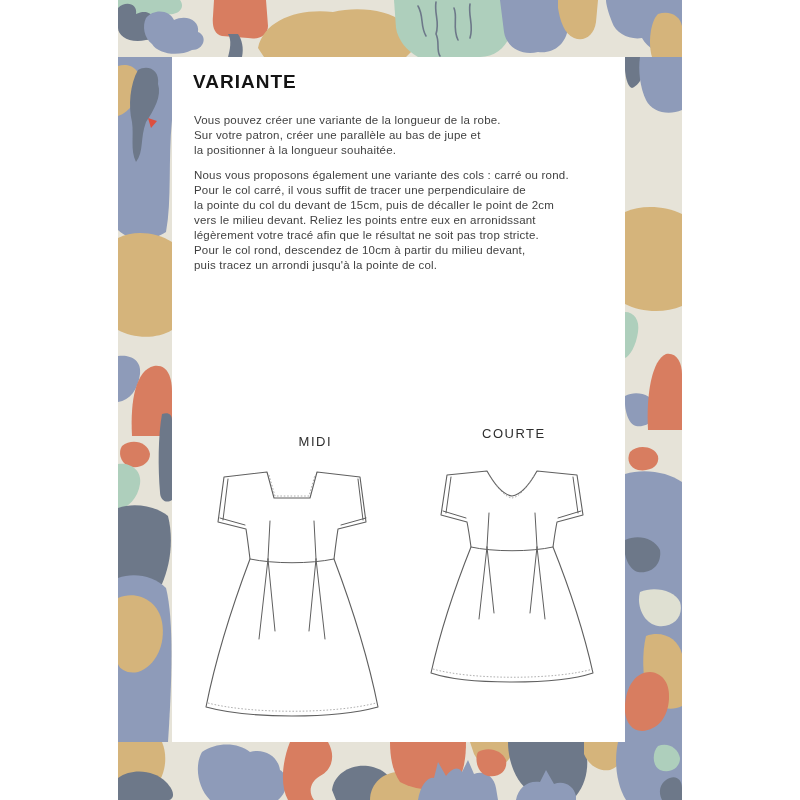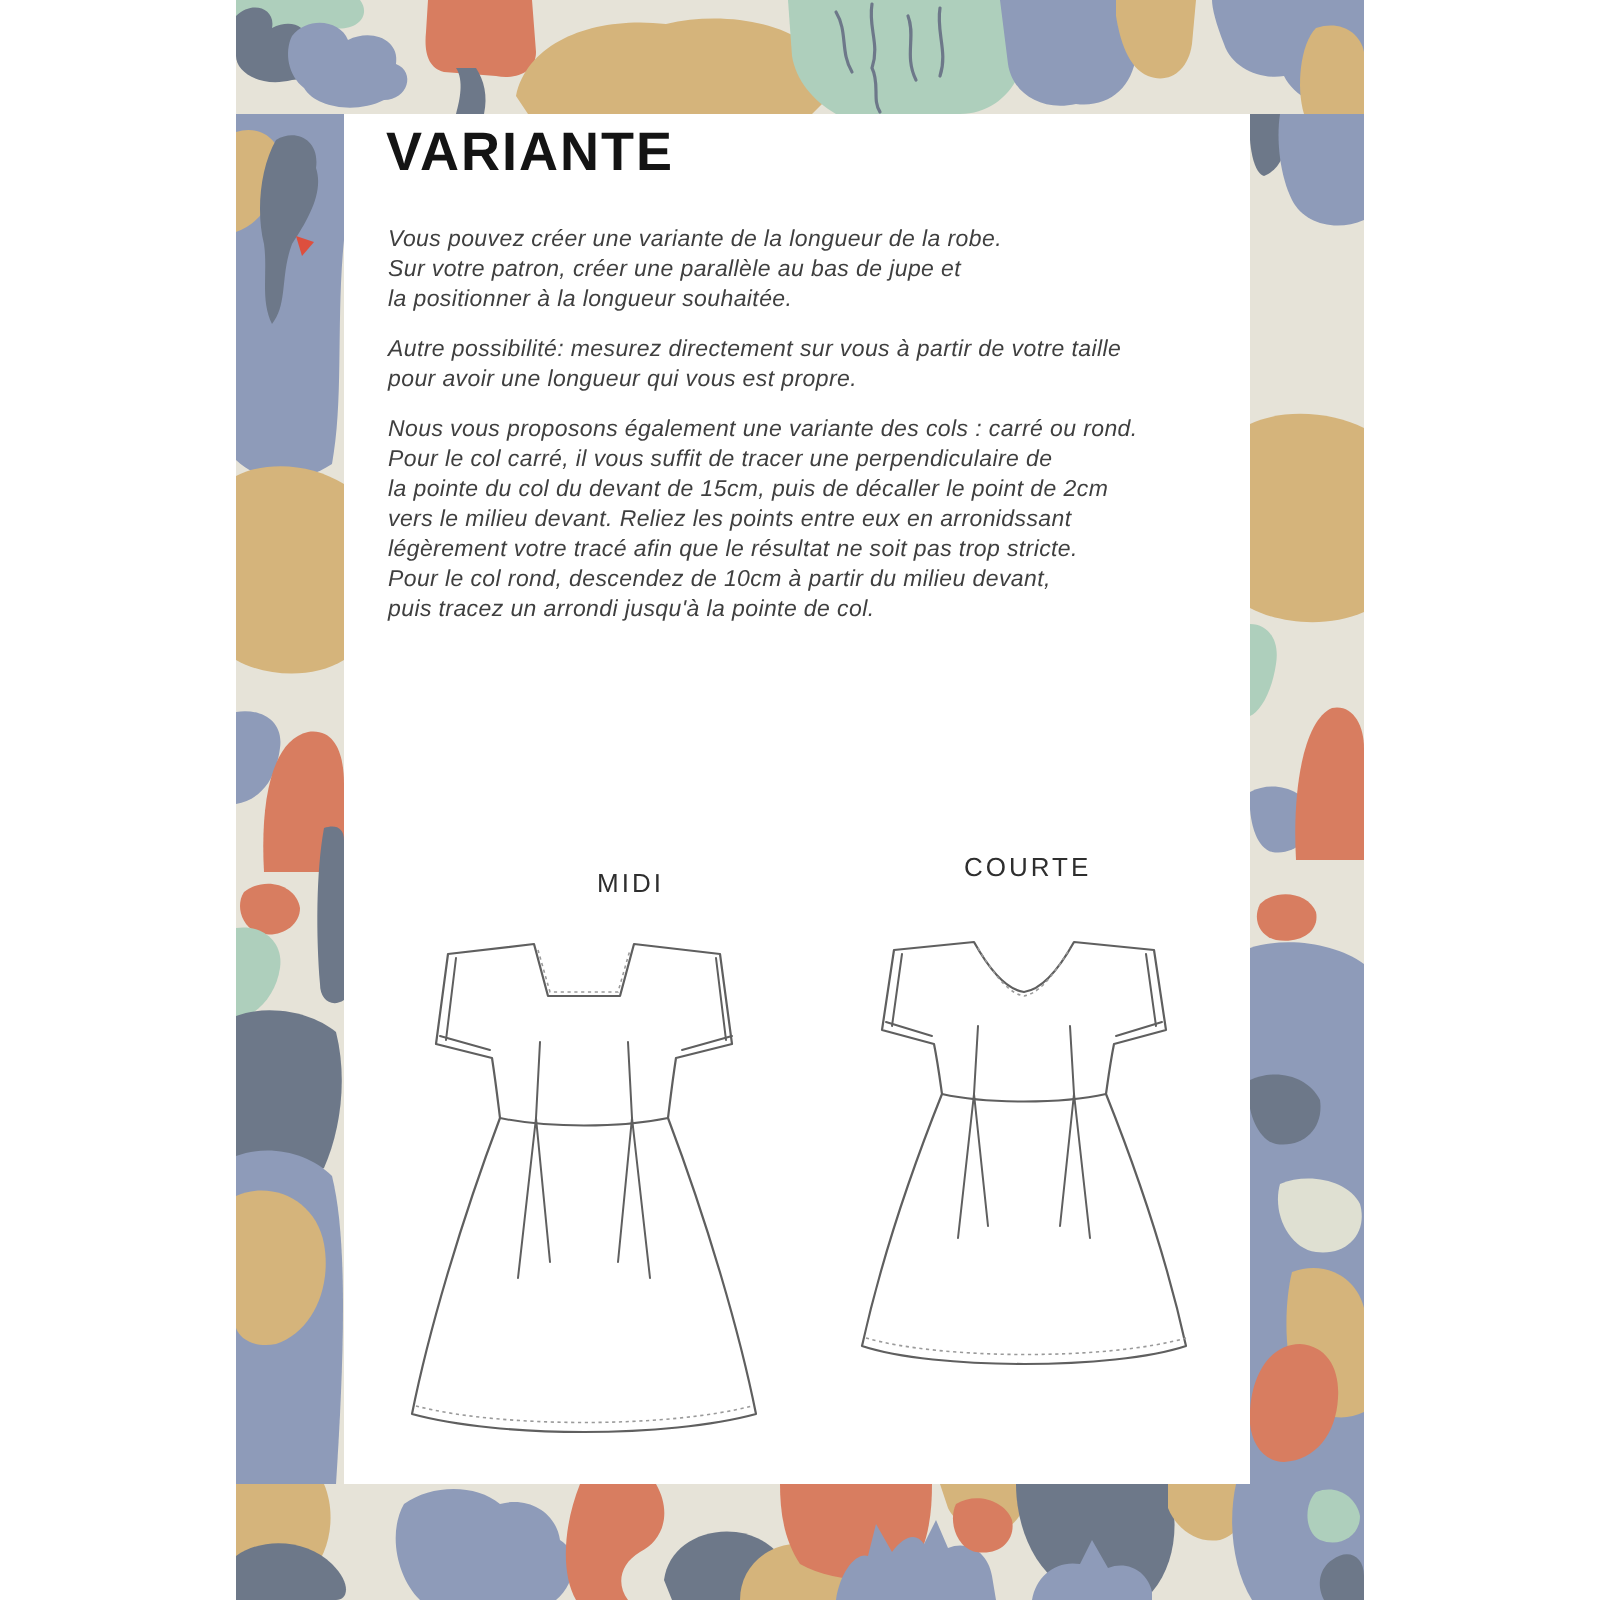--- a/index.html
+++ b/index.html
@@ -5,23 +5,23 @@
   html,body{margin:0;padding:0;background:#ffffff;}
   .canvas{position:relative;width:800px;height:800px;background:#ffffff;overflow:hidden;
           font-family:"Liberation Sans", sans-serif;}
   .pattern-band{position:absolute;left:118px;top:0;width:564px;height:800px;}
   .pattern-band svg{display:block;}
   
   .peri{fill:#8e9bb9}.slate{fill:#6d7889}.tan{fill:#d5b47b}.terra{fill:#d87d60}.mint{fill:#aecfbc}.sage{fill:#dfe0d2}.red{fill:#dd4f3e}
   .squig{fill:none;stroke:#6d7889;stroke-width:1.6;stroke-linecap:round}
   
   .page{position:absolute;left:172px;top:57px;width:453px;height:685px;background:#ffffff;}
-  .title{position:absolute;left:21px;top:4px;margin:0;font-size:27px;font-weight:700;
+  .title{position:absolute;left:21px;top:14px;margin:0;font-size:19px;font-weight:700;
          letter-spacing:1px;color:#141414;}
-  .textblock{position:absolute;left:22px;top:56px;width:415px;font-style:italic;}
+  .textblock{position:absolute;left:22px;top:56px;width:415px;}
   .para{margin:0 0 10px 0;font-size:11.5px;line-height:15px;color:#3f3f3f;
         letter-spacing:0.2px;white-space:pre-line;}
   .fig-label{position:absolute;margin:0;font-size:13px;letter-spacing:1.5px;color:#2e2e2e;}
   .label-midi{left:100px;top:377px;width:60px;text-align:right;}
   .label-courte{left:310px;top:369px;width:70px;text-align:left;}
   .dress{position:absolute;}
   .dress-midi{left:32px;top:410px;}
   .dress-courte{left:255px;top:410px;}
   .ln{fill:none;stroke:#5f5f5f;stroke-width:1;stroke-linejoin:round;stroke-linecap:round}
   .body-fill{fill:#ffffff;stroke:#5f5f5f;stroke-width:1.1;stroke-linejoin:round}
@@ -96,22 +96,20 @@
   </div>
 
   <div class="page">
 
     <h1 class="title">VARIANTE</h1>
 
     <div class="textblock">
       <p class="para">Vous pouvez créer une variante de la longueur de la robe.
 Sur votre patron, créer une parallèle au bas de jupe et
 la positionner à la longueur souhaitée.</p>
-      <p class="para">Autre possibilité: mesurez directement sur vous à partir de votre taille
-pour avoir une longueur qui vous est propre.</p>
       <p class="para">Nous vous proposons également une variante des cols : carré ou rond.
 Pour le col carré, il vous suffit de tracer une perpendiculaire de
 la pointe du col du devant de 15cm, puis de décaller le point de 2cm
 vers le milieu devant. Reliez les points entre eux en arronidssant
 légèrement votre tracé afin que le résultat ne soit pas trop stricte.
 Pour le col rond, descendez de 10cm à partir du milieu devant,
 puis tracez un arrondi jusqu'à la pointe de col.</p>
     </div>
 
     <p class="fig-label label-midi">MIDI</p>

